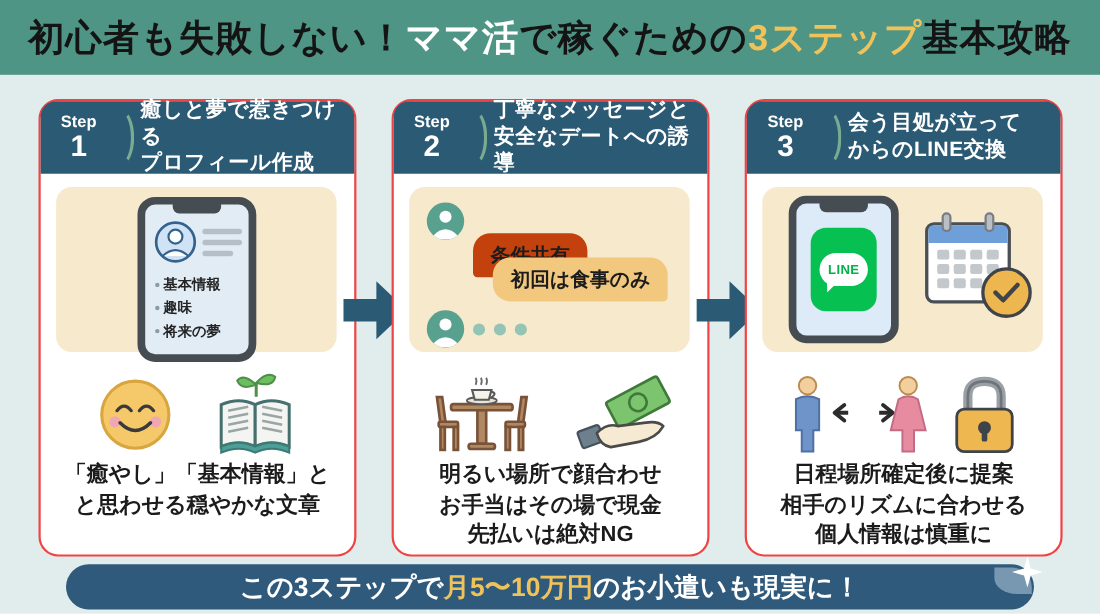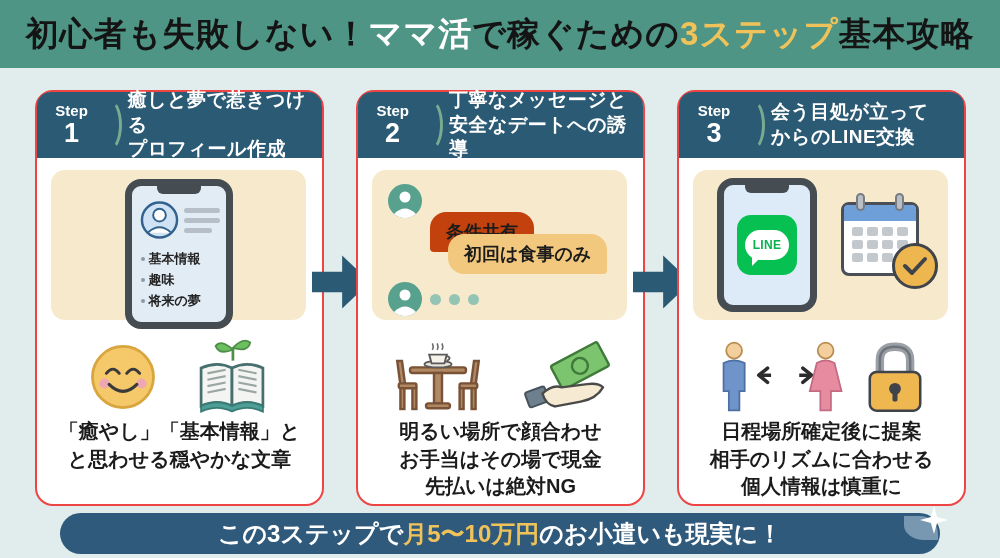--- a/index.html
+++ b/index.html
@@ -49,21 +49,21 @@
   .bubble{position:absolute;font-size:18px;font-weight:800;color:#1c1c1c;
     padding:8px 16px;border-radius:16px;white-space:nowrap;}
   .bubble-teal{background:#c2410c;left:58px;top:10px;border-bottom-left-radius:4px;margin-top:32px;}
   .bubble-orange{background:#f2c87e;left:76px;top:64px;border-bottom-right-radius:4px;}
   .typing-dots{position:absolute;left:58px;top:124px;display:flex;gap:8px;}
   .typing-dots span{width:11px;height:11px;border-radius:50%;background:#93c4b4;}
 
   
   .phone3{left:24px;top:8px;width:100px;height:134px;background:#dcebf7;}
   .line-app{position:absolute;left:50%;top:50%;transform:translate(-50%,-50%);
-    width:60px;height:60px;background:#06c152;border-radius:14px;
+    width:60px;height:76px;background:#06c152;border-radius:14px;
     display:flex;align-items:center;justify-content:center;}
   .line-bubble{width:44px;height:30px;background:#ffffff;border-radius:15px;
     display:flex;align-items:center;justify-content:center;position:relative;}
   .line-bubble:after{content:"";position:absolute;left:7px;bottom:-6px;
     border:5px solid transparent;border-top-color:#ffffff;border-left-color:#ffffff;}
   .line-label{color:#06b14c;font-size:12px;font-weight:800;letter-spacing:.3px;}
   .calendar{position:absolute;left:148px;top:32px;width:78px;height:74px;background:#ffffff;
     border:3px solid #4a4f55;border-radius:8px;}
   .cal-head{height:16px;background:#6f9fd8;border-radius:4px 4px 0 0;}
   .cal-ring{position:absolute;top:-12px;width:9px;height:18px;background:#b9bfc4;

